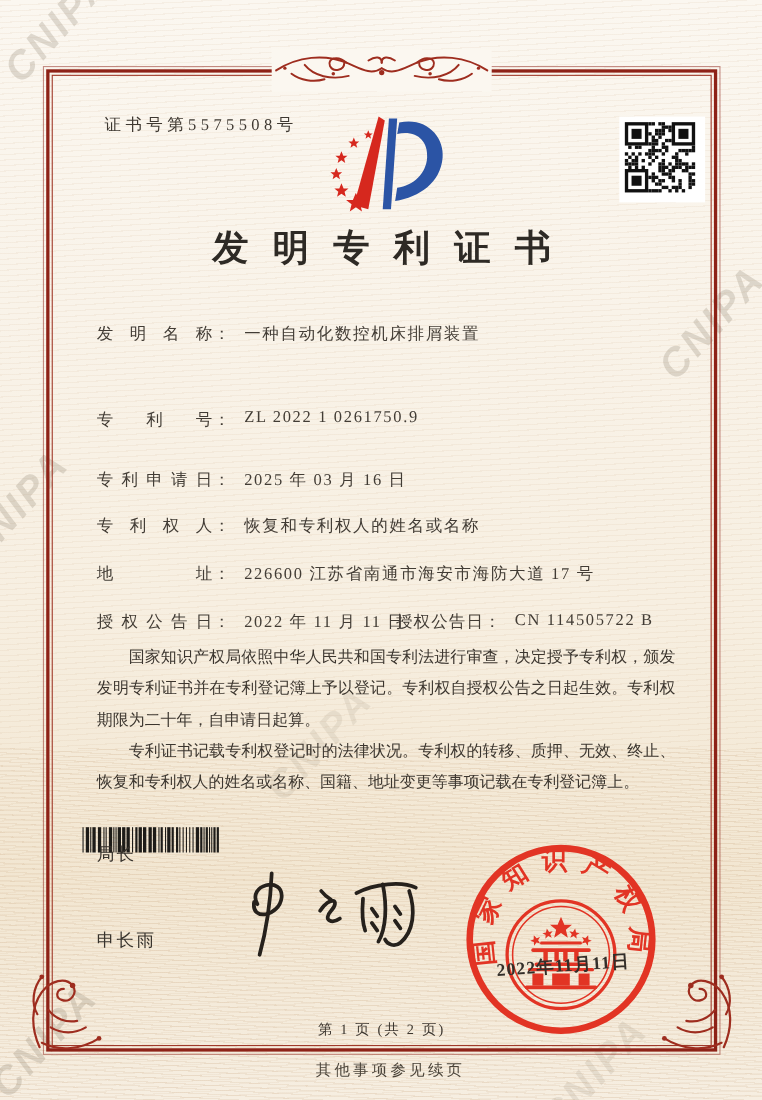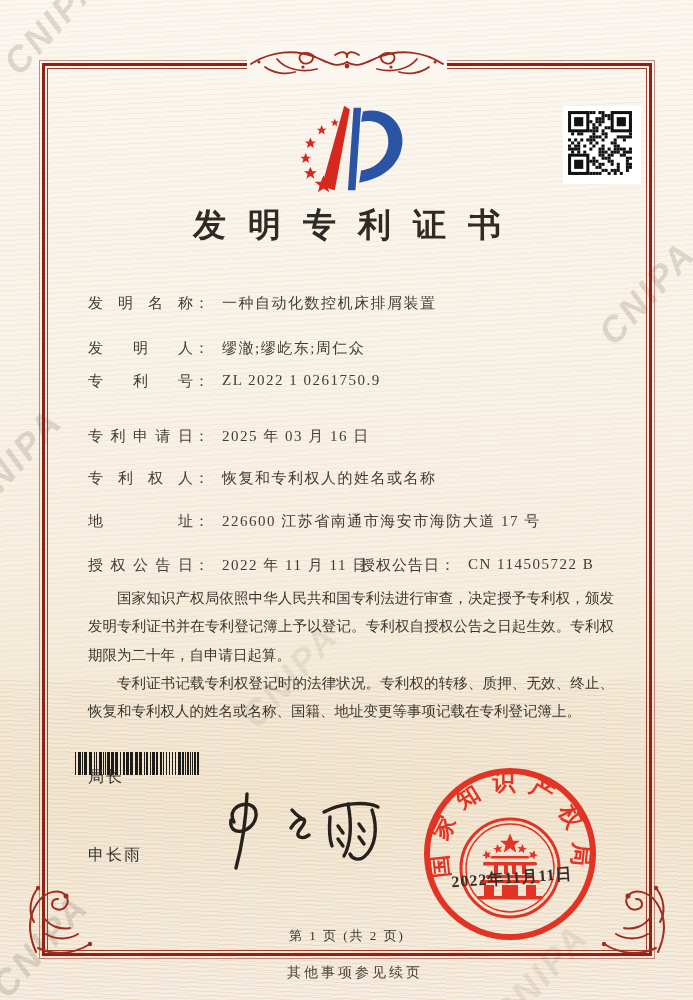--- a/index.html
+++ b/index.html
@@ -113,20 +113,21 @@
         <path d="M24,36 C30,44 40,48 50,46"></path>
       </g>
       <g fill="#9e2d1f">
         <circle cx="46" cy="14" r="2.5"></circle>
           <circle cx="70" cy="62" r="2.2"></circle>
           <circle cx="18" cy="6" r="2.2"></circle>
       </g>
     </svg>
   </div>
 
+  <div class="cert-no">证书号第5575508号</div>
 
   <div class="logo">
     <svg width="122" height="96" viewBox="0 0 130 100">
       <defs>
         <path id="st" d="M0,-10 L2.9,-3.1 L9.5,-3.1 L4.2,1.2 L5.9,8.1 L0,4 L-5.9,8.1 L-4.2,1.2 L-9.5,-3.1 L-2.9,-3.1 Z"></path>
       </defs>
       <g>
         <polygon points="62,4 68,8 52,94 38,90" fill="#d6281e"></polygon>
       </g>
       <g>
@@ -290,23 +291,20 @@
         <rect x="48.69565217391305" y="63.913043478260875" width="3.0434782608695654" height="3.0434782608695654" fill="#111"></rect>
         <rect x="54.78260869565217" y="63.913043478260875" width="3.0434782608695654" height="3.0434782608695654" fill="#111"></rect>
       </svg>
   </div>
 
   <div class="title">发明专利证书</div>
 
   <div class="row" style="top:294px">
     <span class="f-label">发明名称</span><span class="f-colon">：</span><span class="f-value">一种自动化数控机床排屑装置</span>
   </div>
-  <div class="row" style="top:339px">
-    <span class="f-label">发明人</span><span class="f-colon">：</span><span class="f-value">缪澈;缪屹东;周仁众</span>
-  </div>
   <div class="row" style="top:372px">
     <span class="f-label">专利号</span><span class="f-colon">：</span><span class="f-value">ZL 2022 1 0261750.9</span>
   </div>
   <div class="row" style="top:427px">
     <span class="f-label">专利申请日</span><span class="f-colon">：</span><span class="f-value">2025 年 03 月 16 日</span>
   </div>
   <div class="row" style="top:469px">
     <span class="f-label">专利权人</span><span class="f-colon">：</span><span class="f-value">恢复和专利权人的姓名或名称</span>
   </div>
   <div class="row" style="top:512px">

